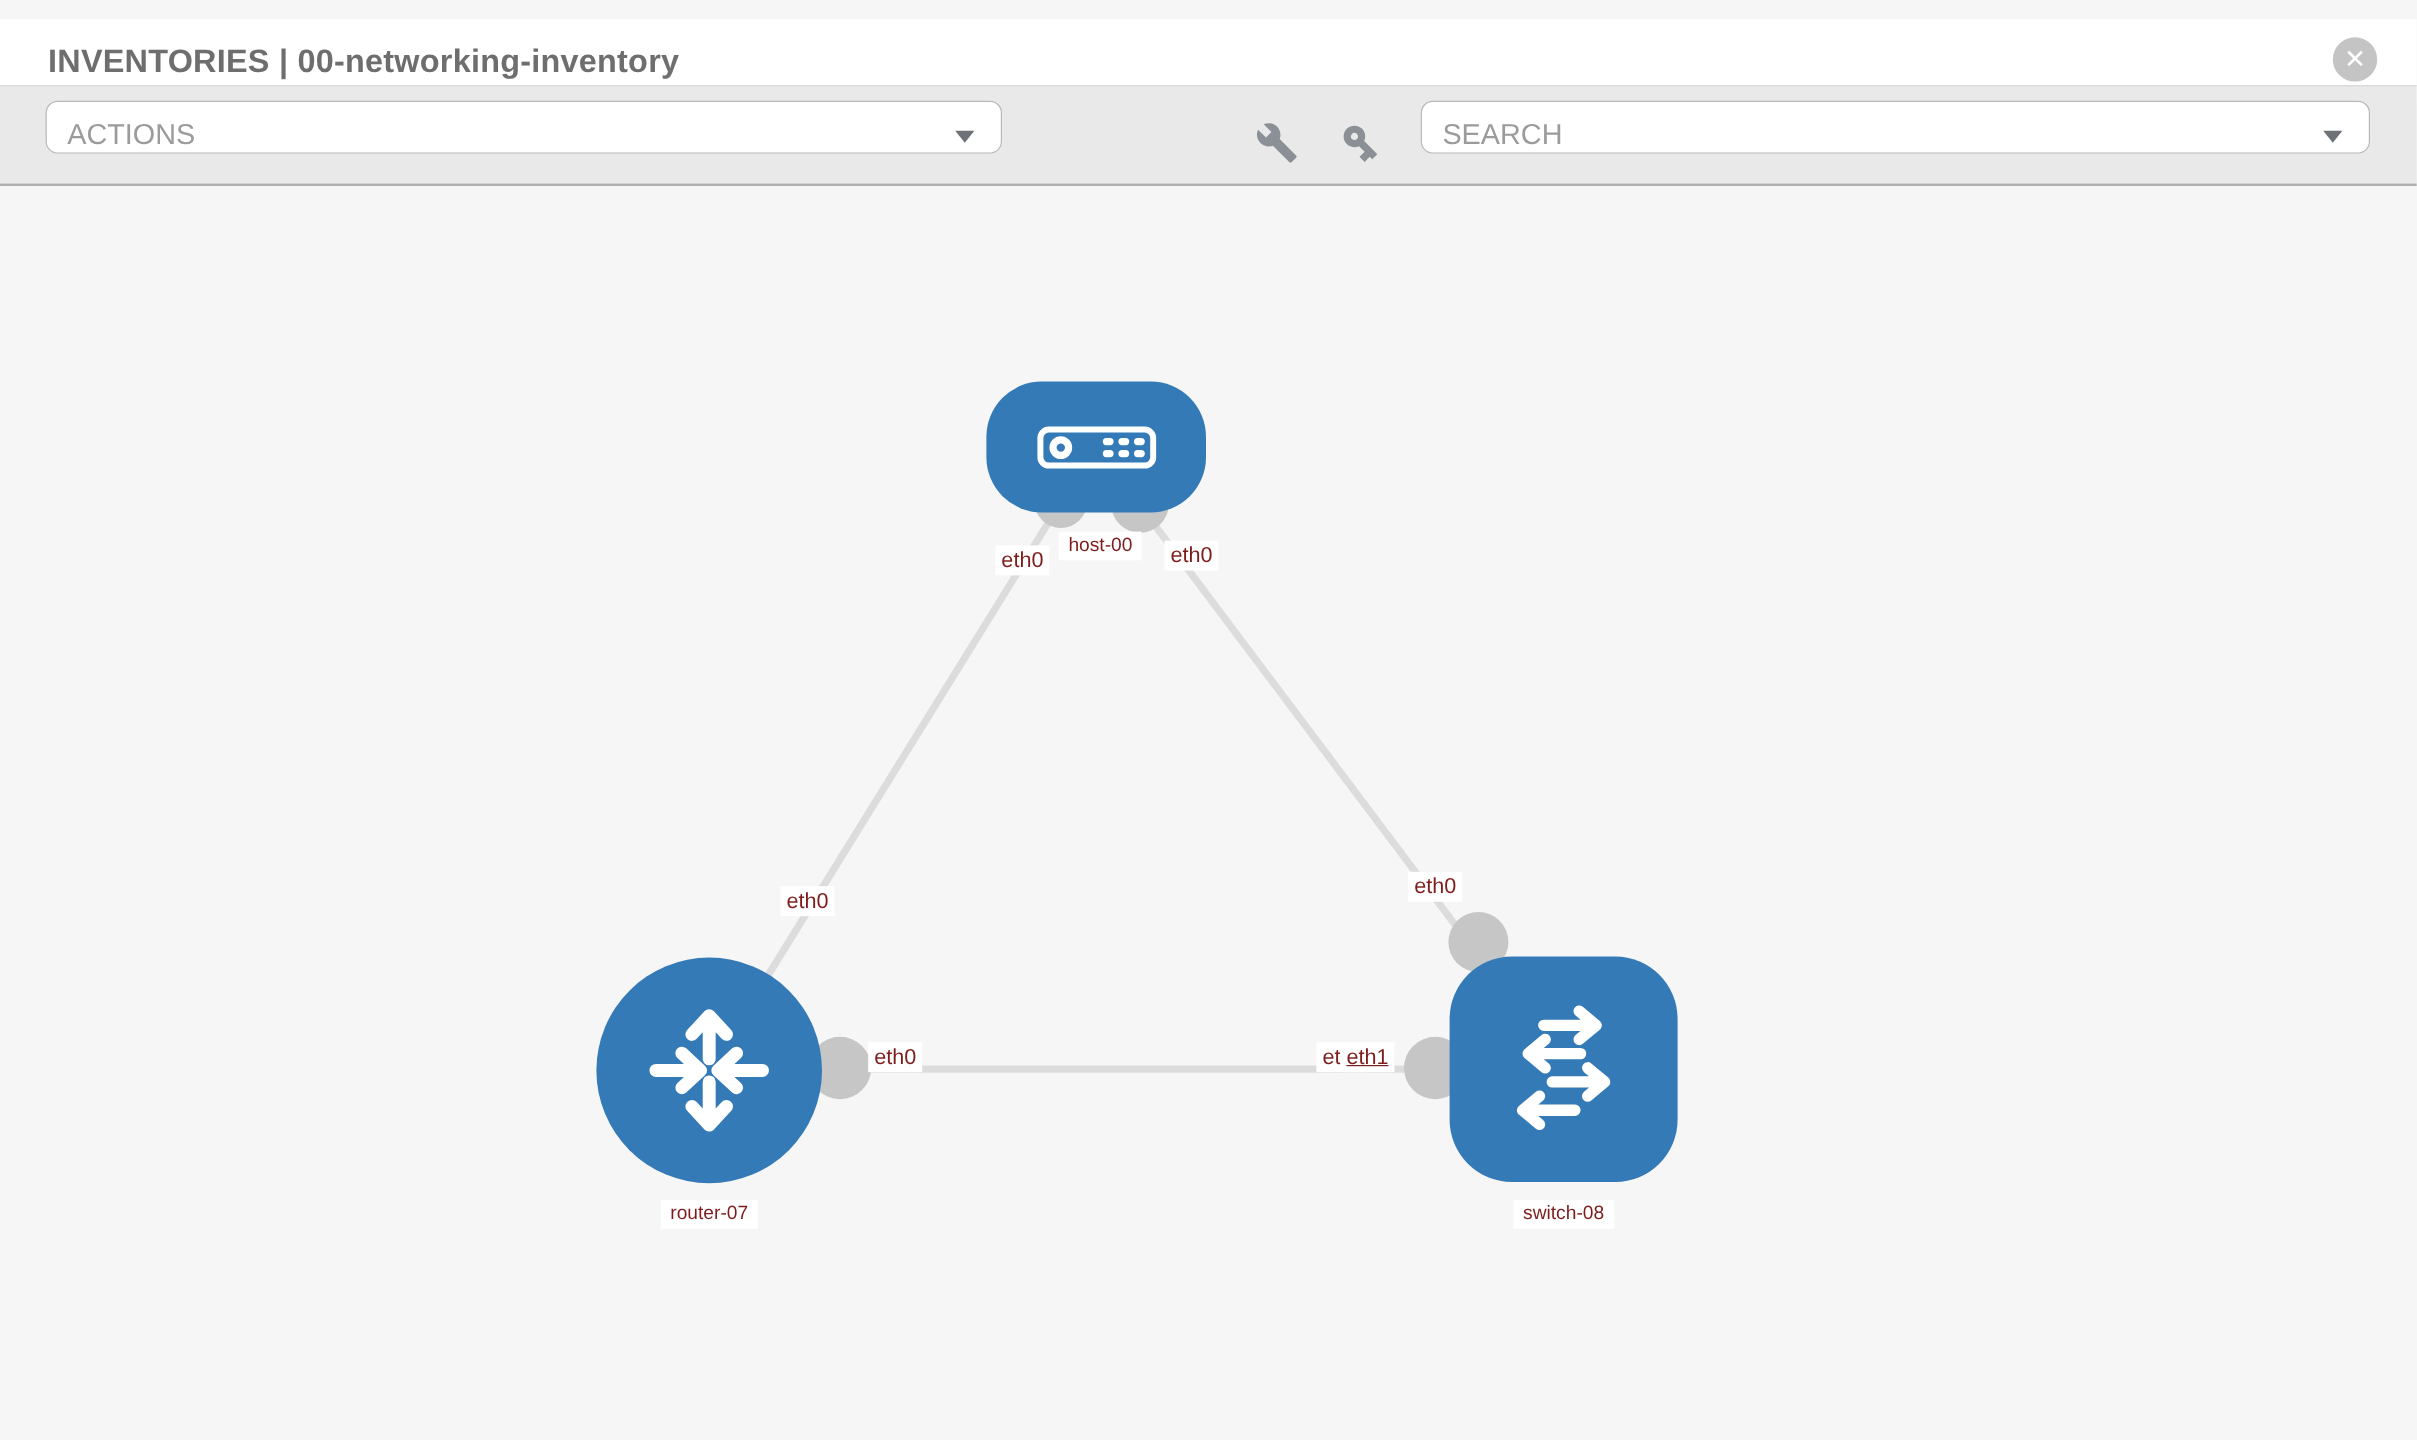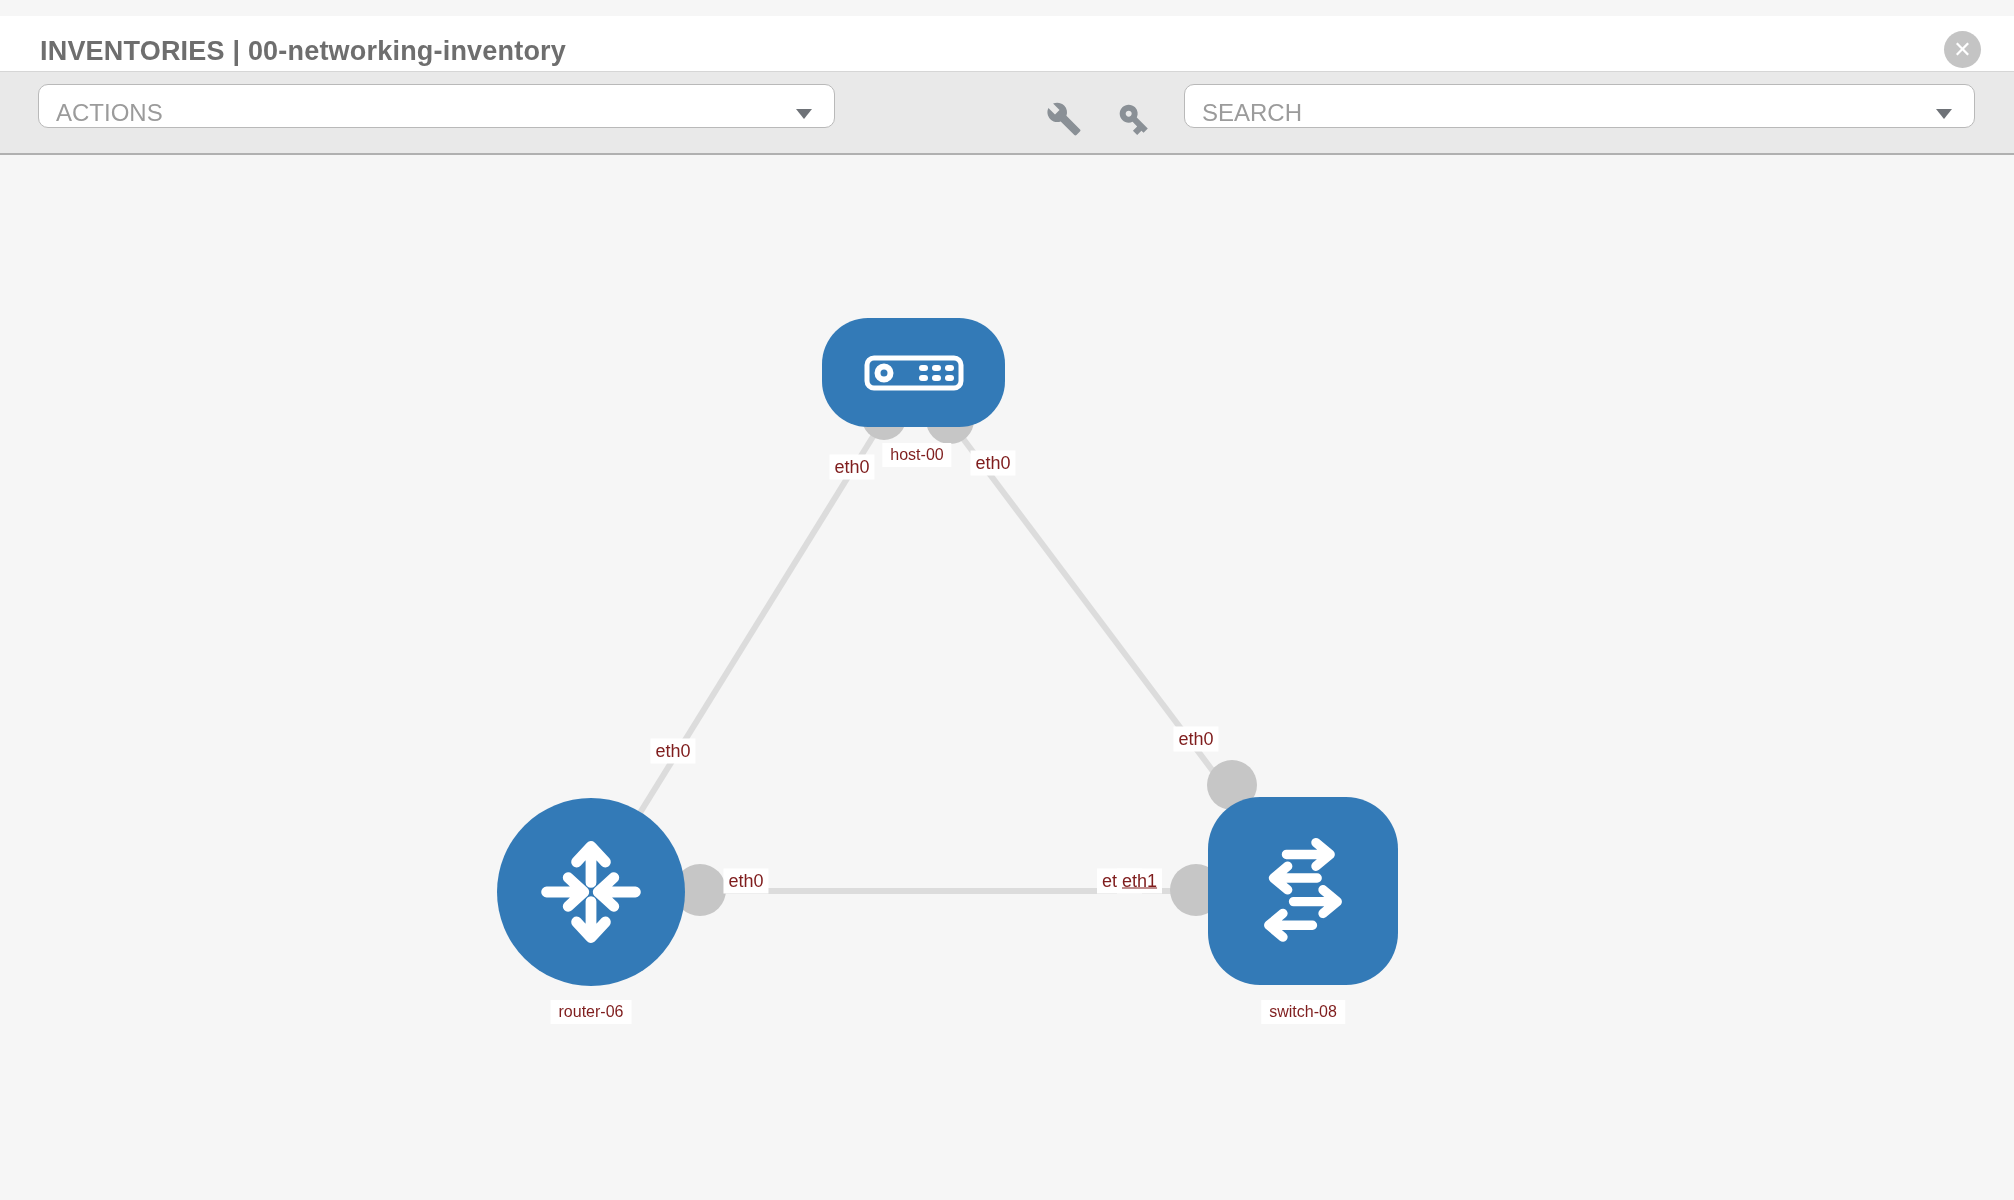--- a/index.html
+++ b/index.html
@@ -165,21 +165,21 @@
   <div class="node node-switch">
     <svg width="118" height="118" viewBox="0 0 100 100" fill="none" stroke="#ffffff" stroke-width="8" stroke-linecap="round" stroke-linejoin="round">
       <path d="M36 19 L70 19 M61 9  L73 19 L61 29"></path>
       <path d="M62 39 L28 39 M37 29 L25 39 L37 49"></path>
       <path d="M42 59 L76 59 M67 49 L79 59 L67 69"></path>
       <path d="M58 79 L24 79 M33 69 L21 79 L33 89"></path>
     </svg>
   </div>
 
   <div class="lbl lbl-node" style="left:917px;top:300px;">host-00</div>
-  <div class="lbl lbl-node" style="left:591px;top:857px;">router-06</div>
+  <div class="lbl lbl-node" style="left:591px;top:857px;">router-07</div>
   <div class="lbl lbl-node" style="left:1303px;top:857px;">switch-08</div>
 
   <div class="lbl lbl-eth" style="left:852px;top:312px;">eth0</div>
   <div class="lbl lbl-eth" style="left:993px;top:308px;">eth0</div>
   <div class="lbl lbl-eth" style="left:673px;top:596px;">eth0</div>
   <div class="lbl lbl-eth" style="left:1196px;top:584px;">eth0</div>
   <div class="lbl lbl-eth" style="left:746px;top:726px;">eth0</div>
 
   <div class="lbl lbl-eth lbl-left" style="left:1097px;top:726px;z-index:1;">eth0</div>
   <div class="lbl lbl-eth lbl-left" style="left:1117px;top:726px;z-index:2;text-decoration:underline;">eth1</div>

